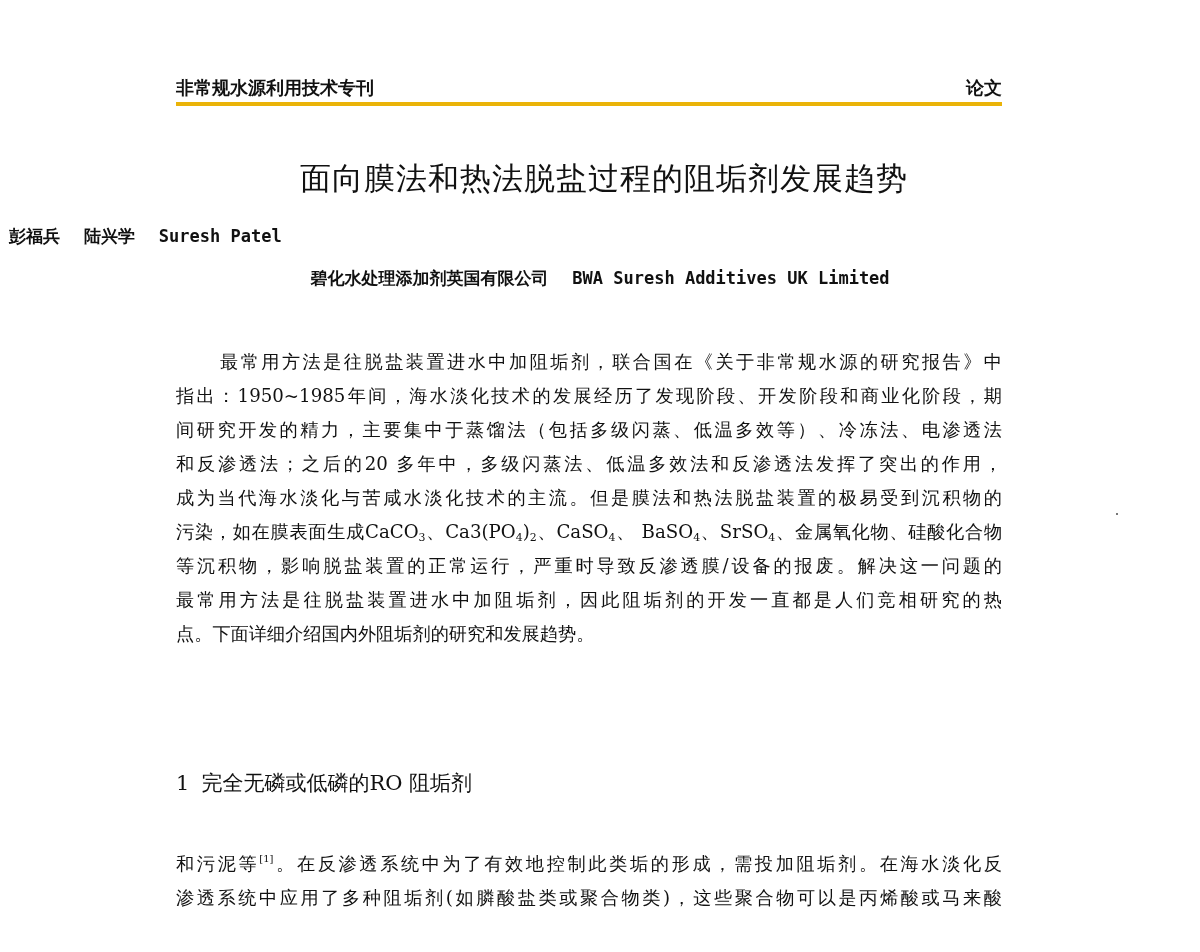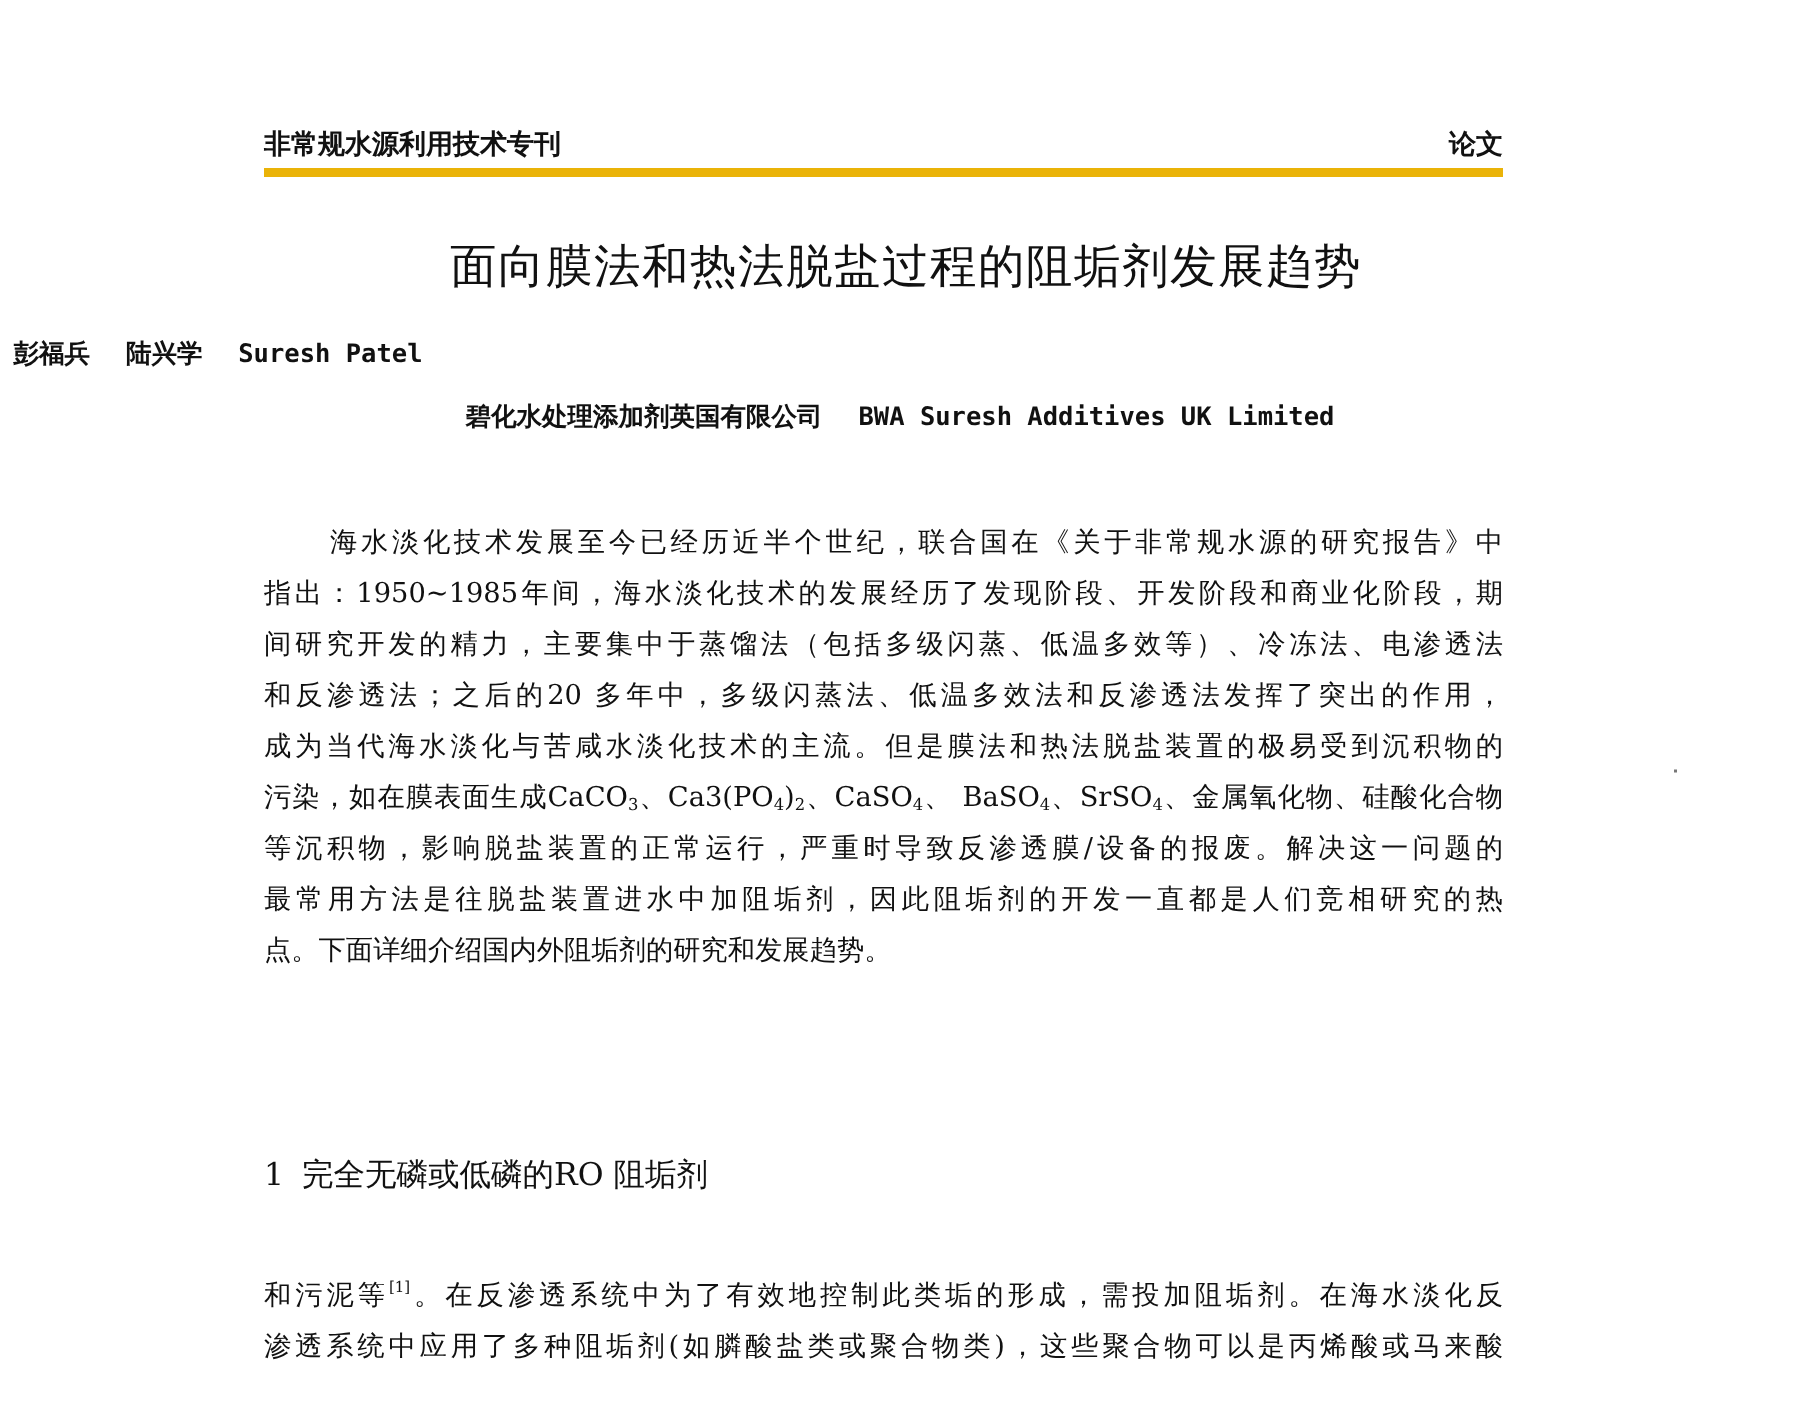--- a/index.html
+++ b/index.html
@@ -17,24 +17,24 @@
     }
     .page {
       position: absolute;
       left: 0; top: 0;
       width: 1200px; height: 952px;
     }
     .running-header {
       position: absolute;
       left: 176px;
       width: 826px;
-      top: 86px;
+      top: 76px;
       height: 26px;
-      border-bottom: 6px solid #eab308;
-      font-family: Liberation Mono, monospace;
+      border-bottom: 4px solid #eab308;
+      font-family: Liberation Serif, serif;
       font-weight: bold;
       font-size: 18px;
       line-height: 24px;
     }
     .running-header .left { position: absolute; left: 0; top: 0; }
     .running-header .right { position: absolute; right: 0; top: 0; }
 
     .title {
       position: absolute;
       left: 4px; width: 1200px;
@@ -124,21 +124,21 @@
     <span>陆兴学</span>
     <span class="mono-en">Suresh Patel</span>
   </div>
 
   <div class="affiliation">
     <span>碧化水处理添加剂英国有限公司</span>
     <span class="mono-en">BWA Suresh Additives UK Limited</span>
   </div>
 
   <div class="para para1">
-    <span class="line indent">海水淡化技术发展至今已经历近半个世纪，联合国在《关于非常规水源的研究报告》中</span>
+    <span class="line indent">最常用方法是往脱盐装置进水中加阻垢剂，联合国在《关于非常规水源的研究报告》中</span>
     <span class="line">指出：1950~1985年间，海水淡化技术的发展经历了发现阶段、开发阶段和商业化阶段，期</span>
     <span class="line">间研究开发的精力，主要集中于蒸馏法（包括多级闪蒸、低温多效等）、冷冻法、电渗透法</span>
     <span class="line">和反渗透法；之后的20 多年中，多级闪蒸法、低温多效法和反渗透法发挥了突出的作用，</span>
     <span class="line">成为当代海水淡化与苦咸水淡化技术的主流。但是膜法和热法脱盐装置的极易受到沉积物的</span>
     <span class="line"><span>污染，如在膜表面生成</span><span><span>CaCO</span><sub>3</sub></span><span>、</span><span><span>Ca3(PO</span><sub>4</sub><span>)</span><sub>2</sub></span><span>、</span><span><span>CaSO</span><sub>4</sub></span><span>、</span> <span><span>BaSO</span><sub>4</sub></span><span>、</span><span><span>SrSO</span><sub>4</sub></span><span>、</span><span>金属氧化物、硅酸化合物</span></span>
     <span class="line">等沉积物，影响脱盐装置的正常运行，严重时导致反渗透膜/设备的报废。解决这一问题的</span>
     <span class="line">最常用方法是往脱盐装置进水中加阻垢剂，因此阻垢剂的开发一直都是人们竞相研究的热</span>
     <span class="line last">点。下面详细介绍国内外阻垢剂的研究和发展趋势。</span>
   </div>
 

